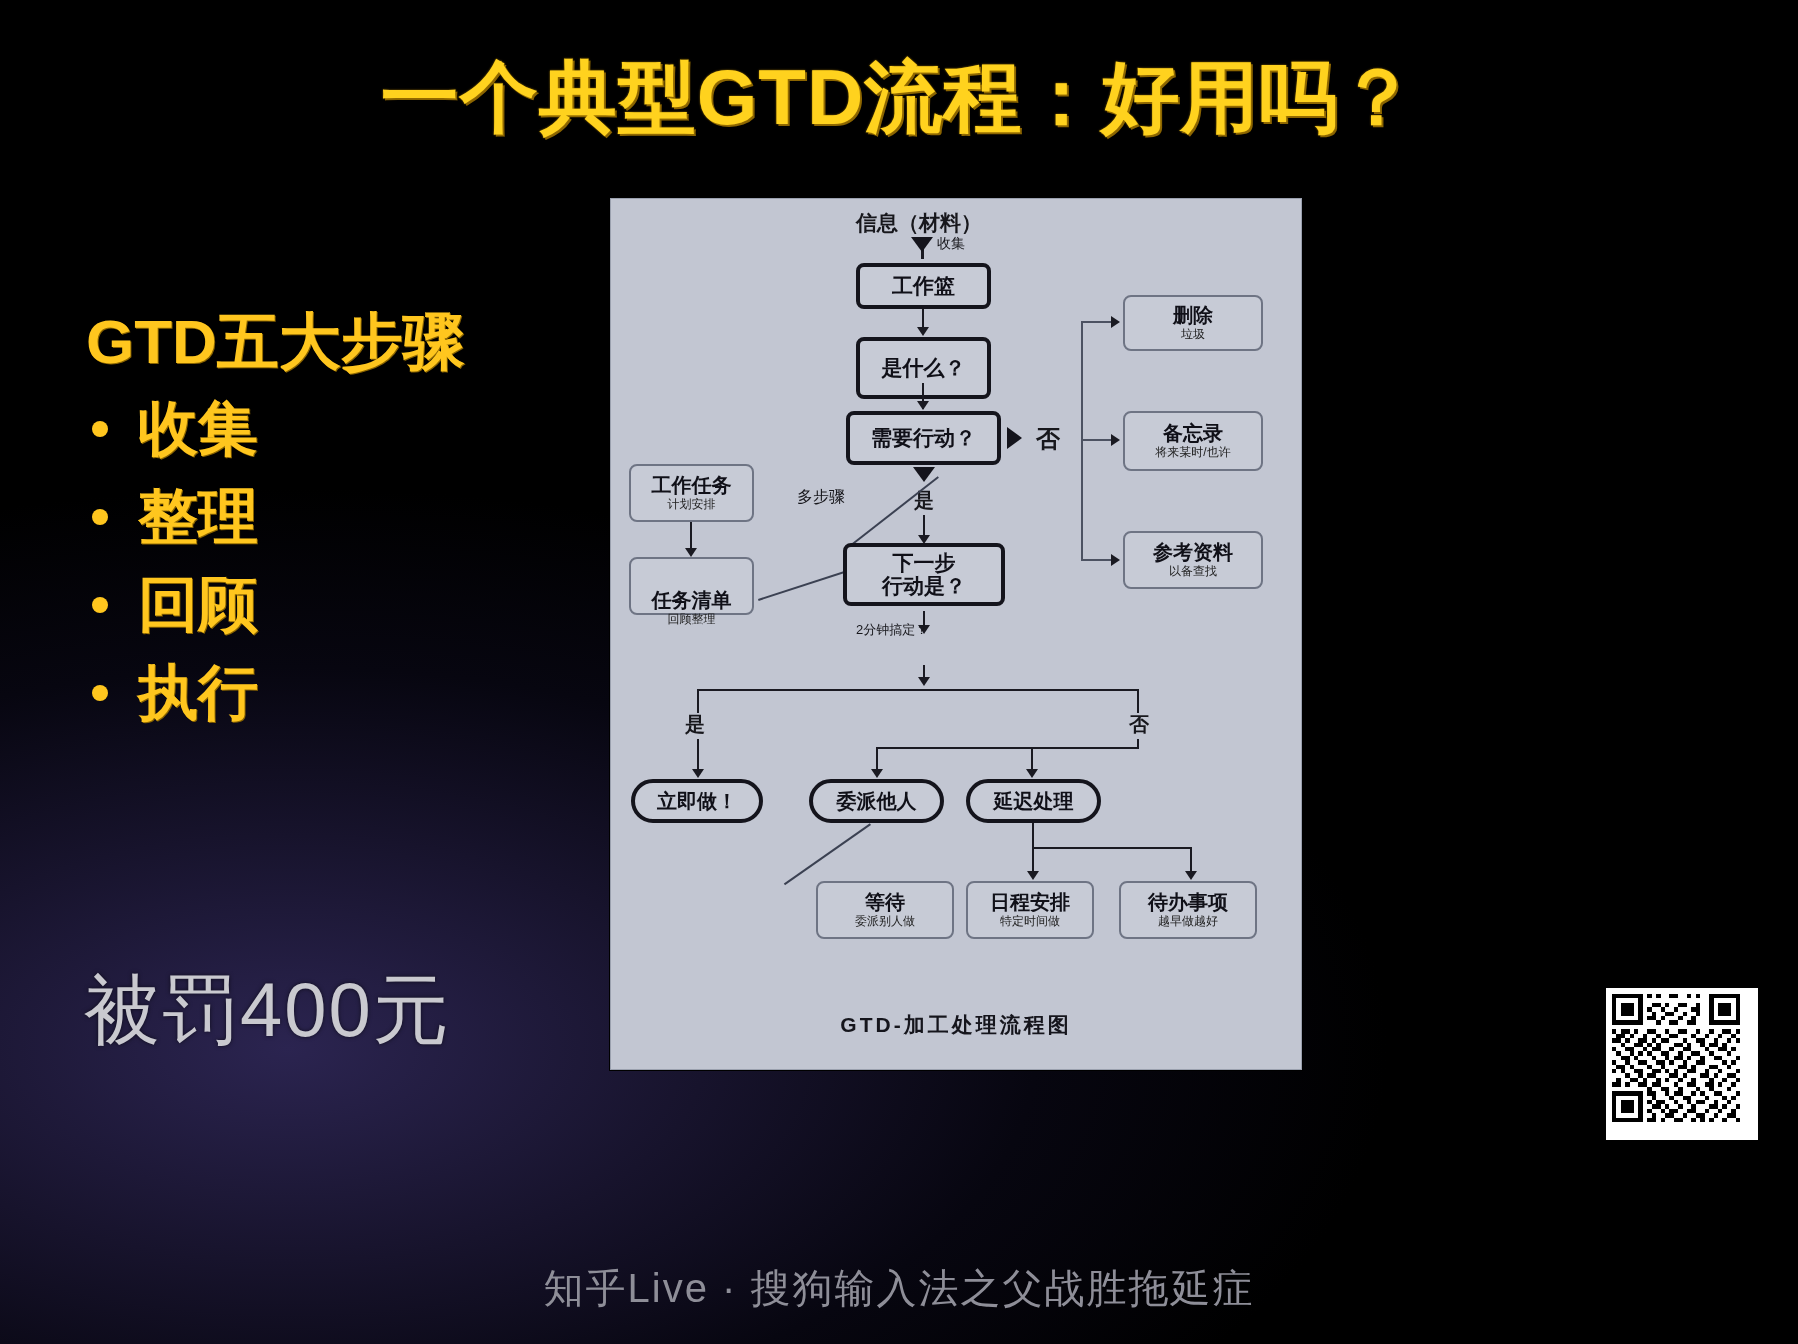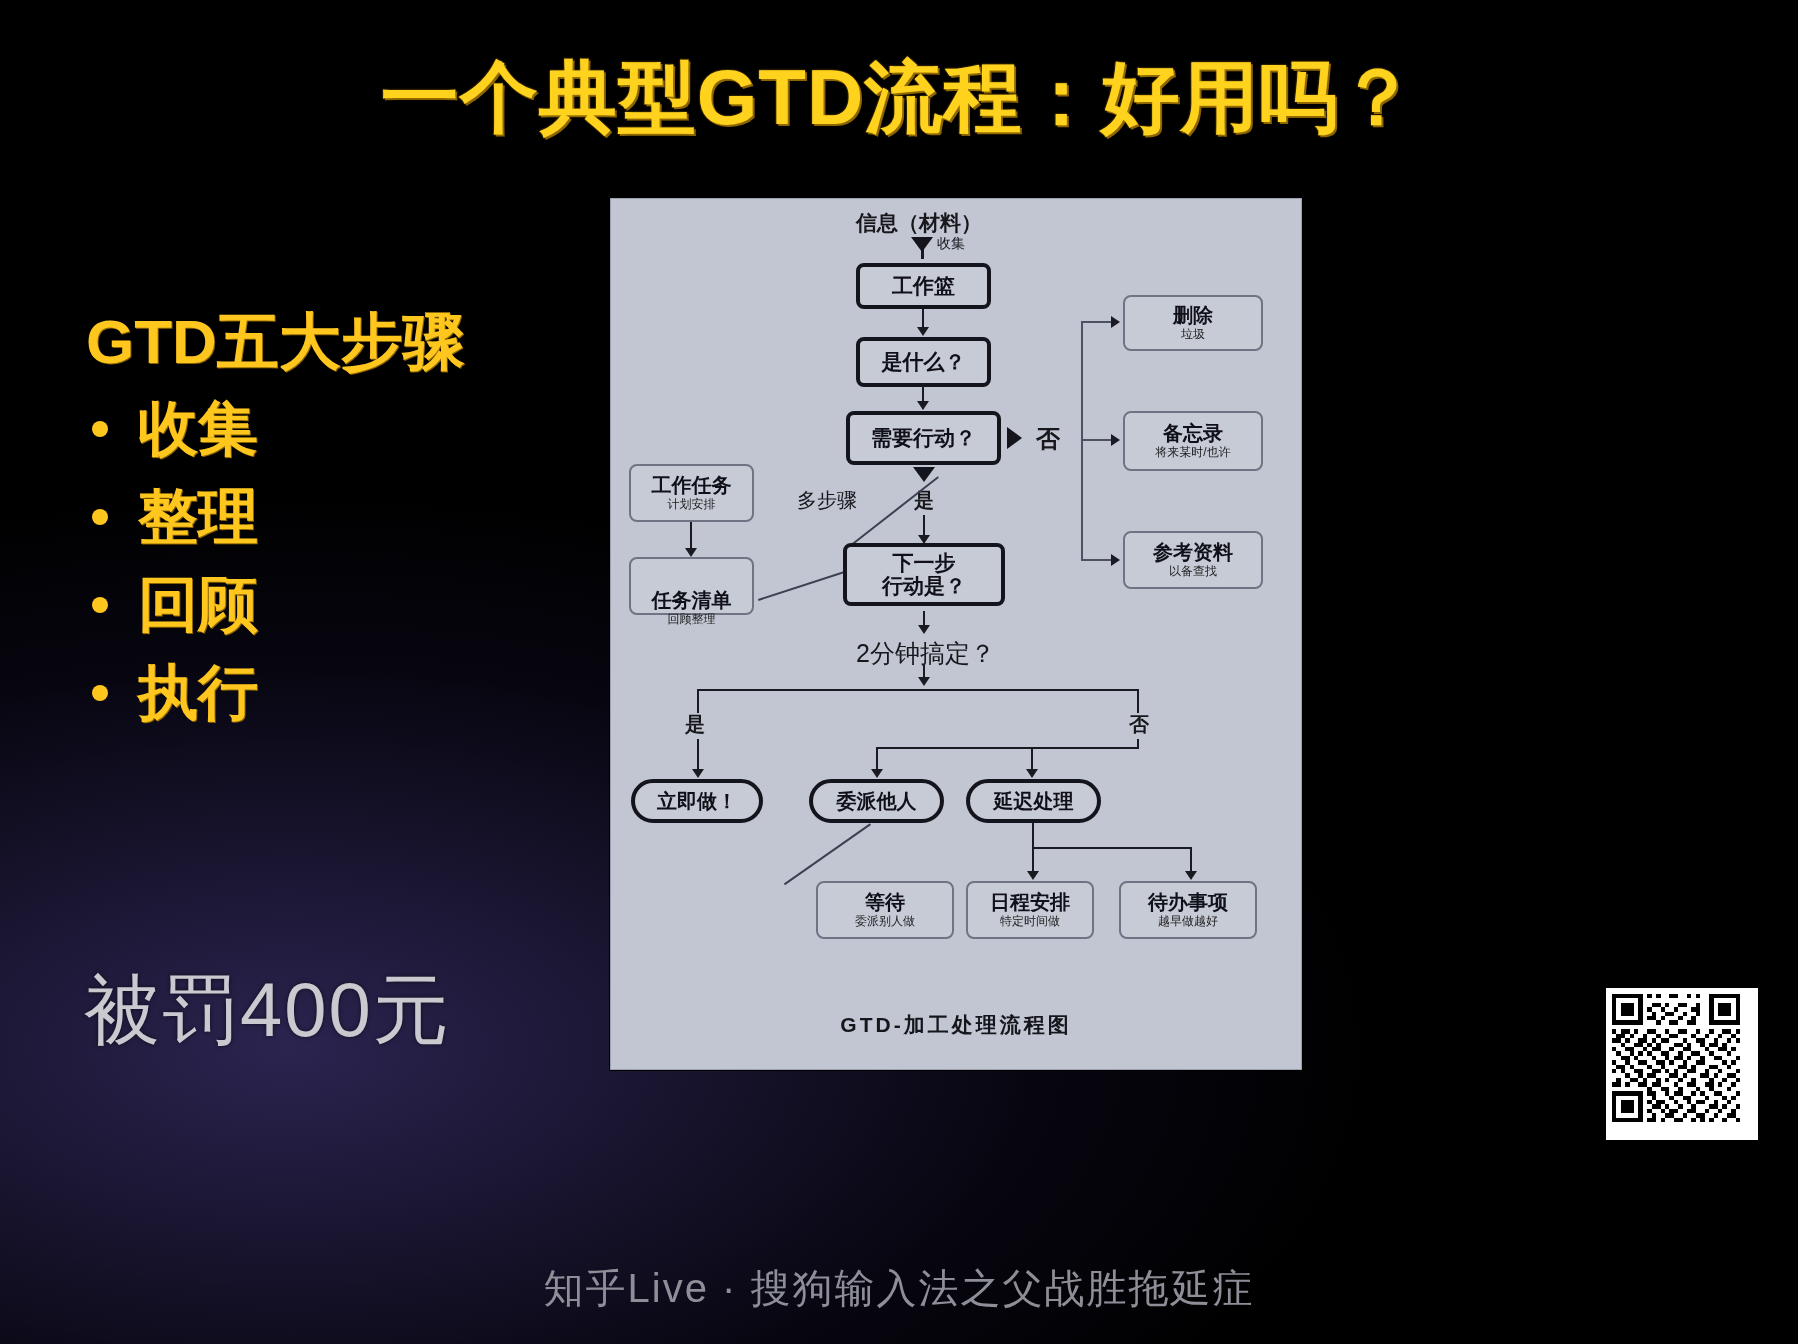--- a/index.html
+++ b/index.html
@@ -356,21 +356,21 @@
     <div class="ln" style="left:310px;top:40px;width:3px;height:20px;"></div>
     <div class="arrow-fatdown" style="left:300px;top:38px;"></div>
     <div class="lbl" style="left:326px;top:36px;font-size:14px;">收集</div>
 
     <div class="node strong" style="left:245px;top:64px;width:135px;height:46px;">
       <div class="t" style="font-size:21px;">工作篮</div>
     </div>
     <div class="ln" style="left:311px;top:110px;width:2px;height:24px;"></div>
     <div class="arrow-d" style="left:306px;top:128px;"></div>
 
-    <div class="node strong" style="left:245px;top:138px;width:135px;height:50px;">
+    <div class="node strong" style="left:245px;top:138px;width:135px;height:62px;">
       <div class="t" style="font-size:21px;">是什么？</div>
     </div>
     <div class="ln" style="left:311px;top:184px;width:2px;height:26px;"></div>
     <div class="arrow-d" style="left:306px;top:202px;"></div>
 
     <div class="node strong" style="left:235px;top:212px;width:155px;height:54px;">
       <div class="t" style="font-size:21px;">需要行动？</div>
     </div>
 
     <div class="arrow-fat" style="left:396px;top:228px;"></div>
@@ -408,32 +408,32 @@
     </div>
     <div class="ln" style="left:79px;top:323px;width:2px;height:32px;"></div>
     <div class="arrow-d" style="left:74px;top:349px;"></div>
 
     <div class="node soft" style="left:18px;top:358px;width:125px;height:58px;">
       <div class="t" style="font-size:20px;margin-top:44px;">任务清单</div>
       <div class="s">回顾整理</div>
     </div>
 
     <div class="diag" style="left:240px;top:345px;width:110px;transform:rotate(-38deg);"></div>
-    <div class="lbl" style="left:186px;top:288px;font-size:20px;">多步骤</div>
+    <div class="lbl" style="left:186px;top:288px;font-size:16px;">多步骤</div>
 
     <div class="diag" style="left:147px;top:400px;width:110px;transform:rotate(-18deg);"></div>
 
     <div class="node strong" style="left:232px;top:344px;width:162px;height:63px;">
       <div class="t" style="font-size:21px;">下一步</div>
       <div class="t" style="font-size:21px;">行动是？</div>
     </div>
 
     <div class="ln" style="left:312px;top:412px;width:2px;height:20px;"></div>
     <div class="arrow-d" style="left:307px;top:426px;"></div>
-    <div class="lbl" style="left:245px;top:438px;font-size:25px;">2分钟搞定？</div>
+    <div class="lbl" style="left:245px;top:422px;font-size:13px;">2分钟搞定？</div>
     <div class="ln" style="left:312px;top:466px;width:2px;height:18px;"></div>
     <div class="arrow-d" style="left:307px;top:478px;"></div>
 
     <div class="ln" style="left:86px;top:490px;width:442px;height:2px;"></div>
     <div class="ln" style="left:86px;top:490px;width:2px;height:24px;"></div>
     <div class="ln" style="left:526px;top:490px;width:2px;height:24px;"></div>
     <div class="lbl" style="left:74px;top:512px;font-size:20px;font-weight:bold;">是</div>
     <div class="lbl" style="left:518px;top:512px;font-size:20px;font-weight:bold;">否</div>
 
     <div class="ln" style="left:86px;top:540px;width:2px;height:36px;"></div>

